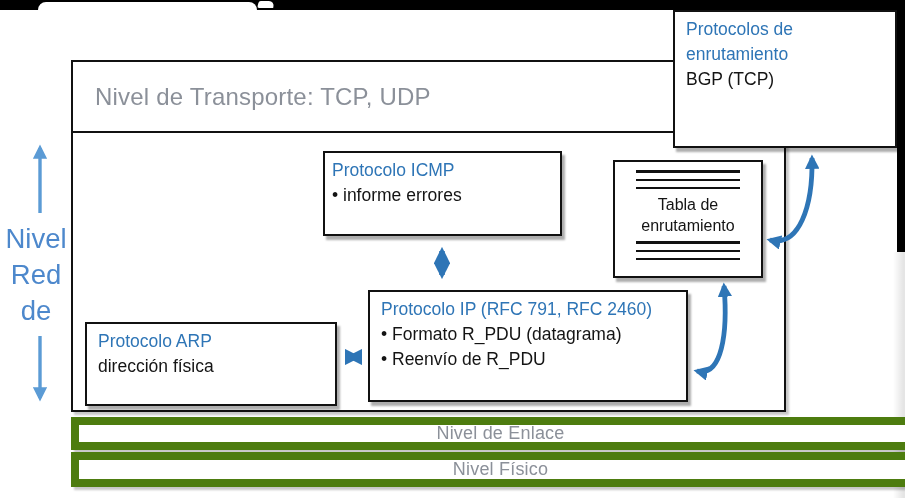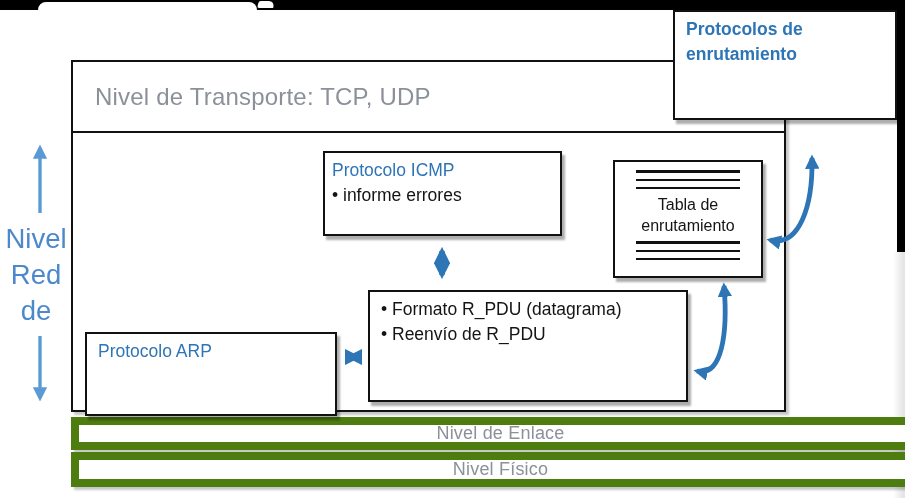--- a/index.html
+++ b/index.html
@@ -24,23 +24,23 @@
     display:flex;align-items:center;justify-content:center;box-shadow:3px 3px 2px rgba(0,0,0,0.22);}
   .link-bar{top:417px;height:33px;}
   .physical-bar{top:452px;height:35px;}
   .hbar .gray-label{font-size:18px;}
   
   .pbox{position:absolute;background:#fff;border:2px solid #111;box-sizing:border-box;
     box-shadow:3px 4px 2px rgba(0,0,0,0.32);padding:5px 6px 0 11px;z-index:20;}
   .pbox .line{font-size:17.5px;line-height:25px;white-space:nowrap;color:#141414;}
   .pbox .title{color:#2E75B6;}
   .icmp-box{left:323px;top:151px;width:239px;height:85px;padding-left:7px;}
-  .routing-box{left:673px;top:10px;width:224px;height:110px;font-weight:bold;}
+  .routing-box{left:673px;top:10px;width:224px;height:138px;}
   .ip-box{left:368px;top:290px;width:320px;height:112px;}
-  .arp-box{left:85px;top:322px;width:252px;height:84px;margin-top:10px;}
+  .arp-box{left:85px;top:322px;width:252px;height:84px;}
   
   .table-box{left:613px;top:160px;width:150px;height:118px;padding:8px 0 0 0;text-align:center;}
   .table-box .tcenter{font-size:16px;line-height:21px;color:#141414;margin:5px 0;}
   .tlines{width:104px;margin:0 auto;}
   .tline{height:2px;background:#111;margin-top:6px;}
   .tline.first{height:3px;margin-top:0;}
   
   .net-label{position:absolute;left:0;top:221px;width:72px;text-align:center;color:#4d88cc;
     font-size:27.5px;line-height:36px;}
   
@@ -74,46 +74,49 @@
 </div>
 
 <div class="pbox icmp-box">
   <div class="line title">Protocolo ICMP</div>
   <div class="line">• informe errores</div>
 </div>
 
 <div class="pbox routing-box">
   <div class="line title">Protocolos de</div>
   <div class="line title">enrutamiento</div>
+  <div class="line">BGP (TCP)</div>
 </div>
 
 <div class="pbox table-box">
   <div class="tlines">
     <div class="tline first"></div>
       <div class="tline"></div>
       <div class="tline"></div>
   </div>
   <div class="tcenter">
     <div>Tabla de</div>
     <div>enrutamiento</div>
   </div>
   <div class="tlines">
     <div class="tline first"></div>
       <div class="tline"></div>
       <div class="tline"></div>
   </div>
 </div>
 
 <div class="pbox ip-box">
+  <div class="line title">Protocolo IP (RFC 791, RFC 2460)</div>
   <div class="line">• Formato R_PDU (datagrama)</div>
   <div class="line">• Reenvío de R_PDU</div>
 </div>
 
 <div class="pbox arp-box">
   <div class="line title">Protocolo ARP</div>
+  <div class="line">dirección física</div>
 </div>
 
 <svg class="overlay" viewBox="0 0 905 498" xmlns="http://www.w3.org/2000/svg">
   <defs>
     <marker id="ah-thick" viewBox="0 0 10 10" refX="7.5" refY="5" markerWidth="3" markerHeight="3" orient="auto-start-reverse">
       <path d="M0 0 L10 5 L0 10 z" fill="#2E75B6"></path>
     </marker>
     <marker id="ah-thin" viewBox="0 0 10 10" refX="7.5" refY="5" markerWidth="4.2" markerHeight="4.2" orient="auto-start-reverse">
       <path d="M0 0 L10 5 L0 10 z" fill="#5B9BD5"></path>
     </marker>

